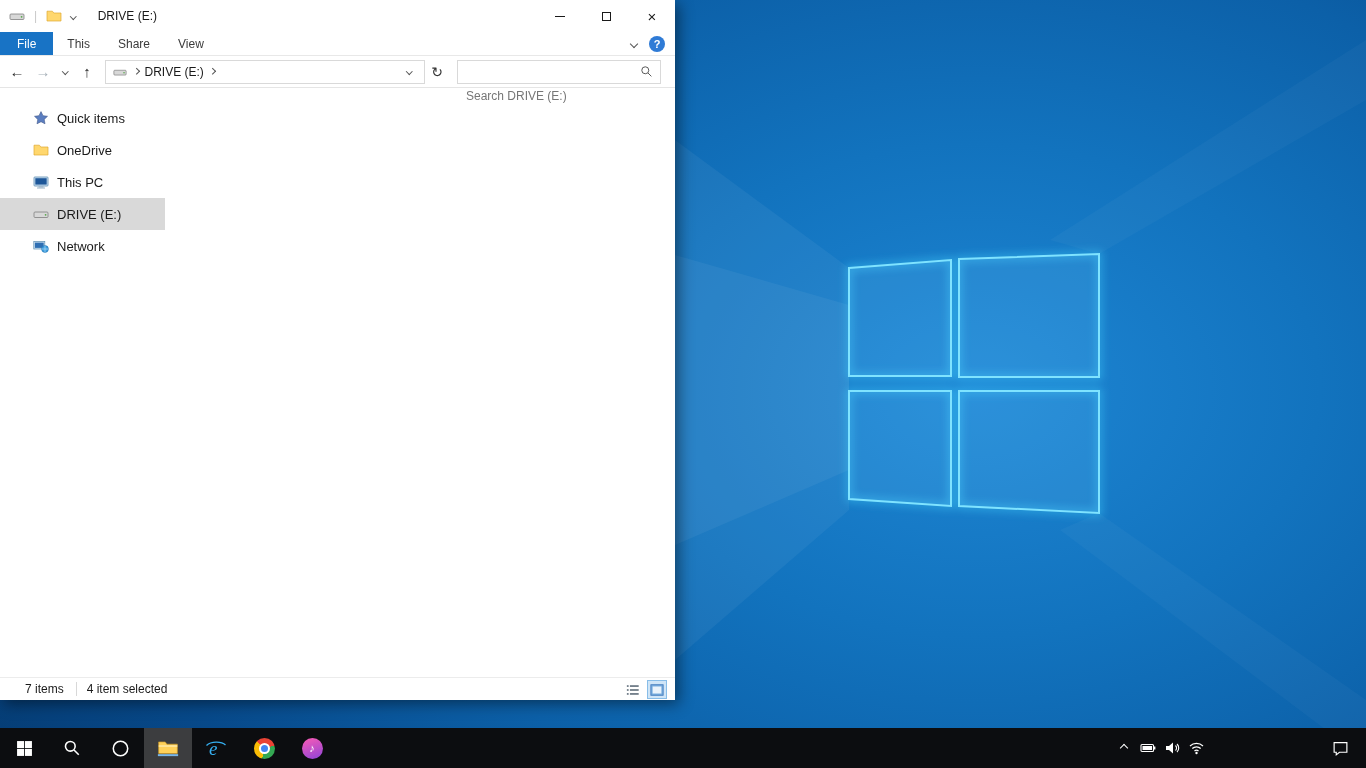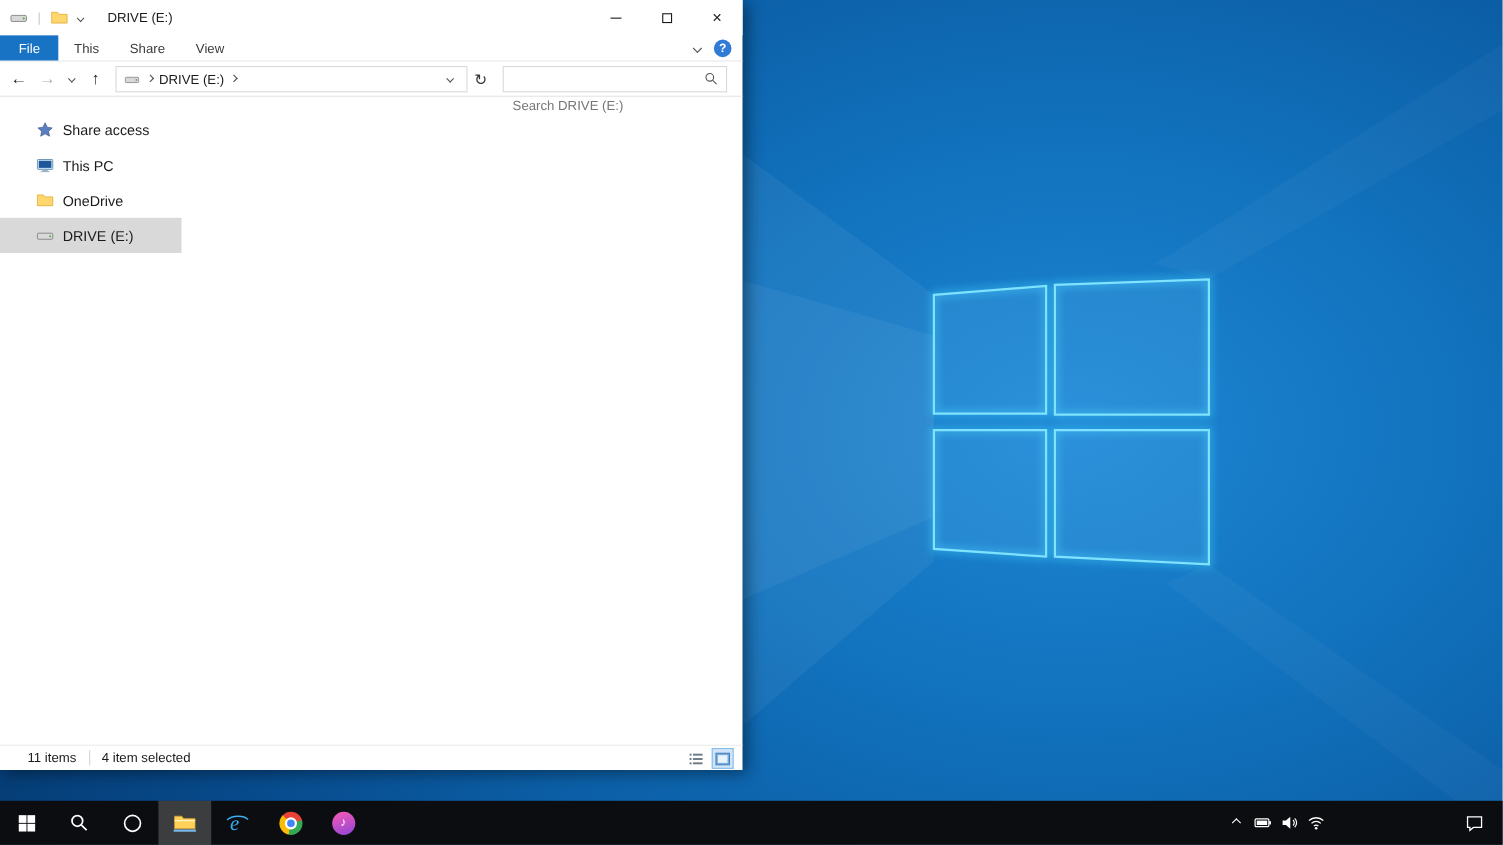--- a/index.html
+++ b/index.html
@@ -200,61 +200,72 @@
 
     <div class="main">
       <div class="sidebar">
 
         <div class="side-item">
           <span class="icon16">
             <svg width="16" height="16" viewBox="0 0 16 16">
                 <path d="M8 1.6 l2 4.1 4.5 .6 -3.3 3.1 .8 4.4 L8 11.7 4 13.8 l.8 -4.4 L1.5 6.3 6 5.7 z" fill="#5b7ec0" stroke="#41598c" stroke-width="0.6"></path>
               </svg>
           </span>
-          <span>Share access</span>
+          <span>Quick items</span>
+        </div>
+
+        <div class="side-item">
+          <span class="icon16">
+            <svg width="16" height="16" viewBox="0 0 16 16">
+                <path d="M1 3.2 h5.4 l1.4 1.8 H15 V13 H1 Z" fill="#ffd76e" stroke="#dfa932" stroke-width="0.7"></path>
+              </svg>
+          </span>
+          <span>OneDrive</span>
         </div>
 
         <div class="side-item">
           <span class="icon16">
             <svg width="16" height="16" viewBox="0 0 16 16">
                 <rect x="1" y="3" width="14" height="9" rx="0.8" fill="#cfe3f3" stroke="#5b8cb0" stroke-width="0.8"></rect>
                 <rect x="2.3" y="4.2" width="11.4" height="6.4" fill="#1e5799"></rect>
                 <rect x="5.5" y="12.3" width="5" height="1.2" fill="#9ab2c6"></rect>
                 <rect x="4" y="13.5" width="8" height="1" fill="#9ab2c6"></rect>
               </svg>
           </span>
           <span>This PC</span>
         </div>
 
-        <div class="side-item">
-          <span class="icon16">
-            <svg width="16" height="16" viewBox="0 0 16 16">
-                <path d="M1 3.2 h5.4 l1.4 1.8 H15 V13 H1 Z" fill="#ffd76e" stroke="#dfa932" stroke-width="0.7"></path>
-              </svg>
-          </span>
-          <span>OneDrive</span>
-        </div>
-
         <div class="side-item selected">
           <span class="icon16">
             <svg width="16" height="16" viewBox="0 0 16 16">
                 <rect x="1" y="6" width="14" height="5.5" rx="1" fill="#d8d8d8" stroke="#808080" stroke-width="0.8"></rect>
                 <circle cx="12.6" cy="8.8" r="0.9" fill="#57a64a"></circle>
               </svg>
           </span>
           <span>DRIVE (E:)</span>
         </div>
 
+        <div class="side-item">
+          <span class="icon16">
+            <svg width="16" height="16" viewBox="0 0 16 16">
+                <rect x="0.8" y="3.5" width="11" height="7.5" fill="#cfe3f3" stroke="#5b8cb0" stroke-width="0.7"></rect>
+                <rect x="1.9" y="4.6" width="8.8" height="5.3" fill="#2f6fb3"></rect>
+                <circle cx="12" cy="11" r="3.4" fill="#3fa0e0" stroke="#1d6eb0" stroke-width="0.6"></circle>
+                <path d="M8.6 11 h6.8 M12 7.6 v6.8" stroke="#d6efff" stroke-width="0.5" fill="none"></path>
+              </svg>
+          </span>
+          <span>Network</span>
+        </div>
 
       </div>
 
     </div>
 
     <div class="statusbar">
-      <span>11 items</span>
+      <span>7 items</span>
       <span class="sb-sep"></span>
       <span>4 item selected</span>
       <div class="sb-views">
         <span class="sb-view">
           <svg width="14" height="14" viewBox="0 0 16 16">
               <g fill="#6d7a85">
                 <rect x="1" y="2.5" width="2" height="2"></rect>
                 <rect x="4.5" y="2.5" width="10" height="2"></rect>
                 <rect x="1" y="7" width="2" height="2"></rect>
                 <rect x="4.5" y="7" width="10" height="2"></rect>

